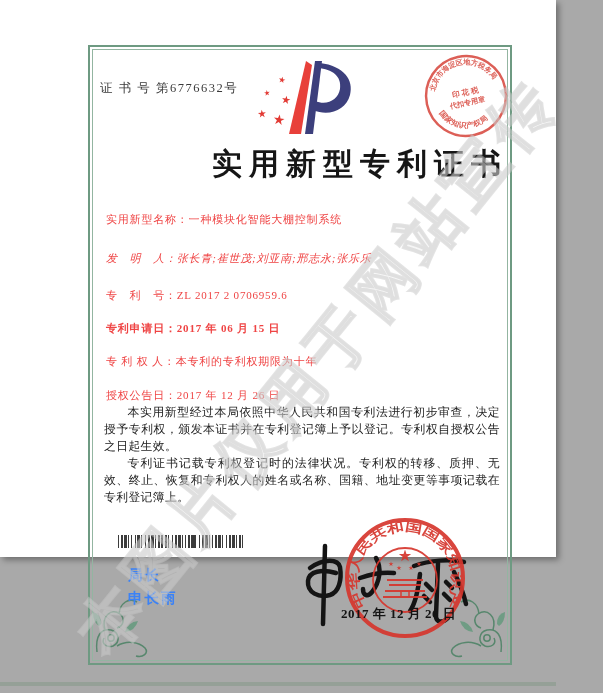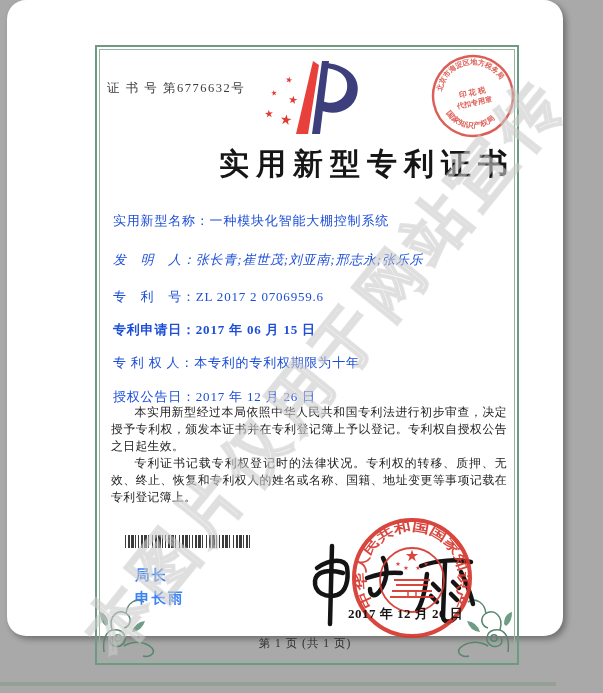--- a/index.html
+++ b/index.html
@@ -2,24 +2,23 @@
 <html><head>
 <meta charset="utf-8">
 <style>
   html,body{margin:0;padding:0;}
   body{
     width:603px;height:693px;position:relative;overflow:hidden;
     background:#a9a9a9;
     font-family:"Liberation Serif","DejaVu Serif",serif;
   }
   .sheet{
-    position:absolute;left:7px;top:0;width:556px;height:636px;
+    position:absolute;left:0;top:0;width:556px;height:557px;
     background:#ffffff;
     box-shadow:3px 3px 6px rgba(0,0,0,.35);
-    border-radius:19px;
   }
   .sheet-bottom-edge{
     position:absolute;left:0;top:682px;width:556px;height:4px;
     background:#8d9c90;opacity:.7;
   }
   
   .frame{
     position:absolute;left:88px;top:45px;width:420px;height:616px;
     border:2px solid #6e9a82;
   }
@@ -30,21 +29,21 @@
     position:absolute;left:100px;top:80px;
     font-size:12.5px;color:#3a3a3a;letter-spacing:1.5px;
   }
   .logo{position:absolute;left:248px;top:58px;width:112px;height:82px;}
   .title{
     position:absolute;left:88px;top:144px;width:420px;
     text-align:right;font-size:30px;font-weight:bold;color:#161616;
     letter-spacing:7px;white-space:nowrap;
   }
   .fields{position:absolute;left:106px;top:206px;width:396px;}
-  .field-row{position:absolute;left:0;font-size:13px;color:#1d4ed8;letter-spacing:.8px;white-space:nowrap;}
+  .field-row{position:absolute;left:0;font-size:11px;color:#ef4444;letter-spacing:.8px;white-space:nowrap;}
   .field-row .lbl{display:inline-block;}
   .field-row .val{display:inline-block;}
   .paras{
     position:absolute;left:104px;top:404px;width:396px;
     font-size:11.8px;line-height:17px;color:#222;letter-spacing:.4px;
     text-align:justify;
   }
   .paras p{margin:0;text-indent:2em;}
   .barcode{
     position:absolute;left:118px;top:535px;width:125px;height:13px;
@@ -166,21 +165,20 @@
       <path d="M84 20 C90 30 88 44 80 54 C76 59 71 58 71 51"></path>
       <path d="M68 40 C79 36 92 34 102 35"></path>
       <path d="M122 28 C138 22 158 21 172 24"></path>
       <path d="M146 25 L144 78 C144 85 151 85 156 80"></path>
       <path d="M128 36 C126 54 123 66 118 73"></path>
       <path d="M162 34 C168 46 172 57 174 66"></path>
       <path d="M134 46 L140 52 M154 44 L160 50 M132 58 L138 64 M152 56 L158 62"></path>
     </g>
   </svg>
 
-  <div class="page-footer">第 1 页 (共 1 页)</div>
 
   <svg class="seal-main" viewBox="0 0 124 124">
     <g stroke="#d6372e" fill="none">
       <circle cx="62" cy="62" r="58" stroke-width="4"></circle>
       <path id="ringPath" d="M23.5,89 A47,47 0 1 1 100.5,89" stroke="none"></path>
       <circle cx="62" cy="64" r="32" stroke-width="1.8"></circle>
       <path d="M44 64 L80 64 M46 69 L78 69 M42 75 L82 75 M40 81 L84 81" stroke-width="1.8"></path>
       <rect x="58" y="75" width="8" height="6" stroke-width="1.5"></rect>
     </g>
     <g fill="#d6372e">

